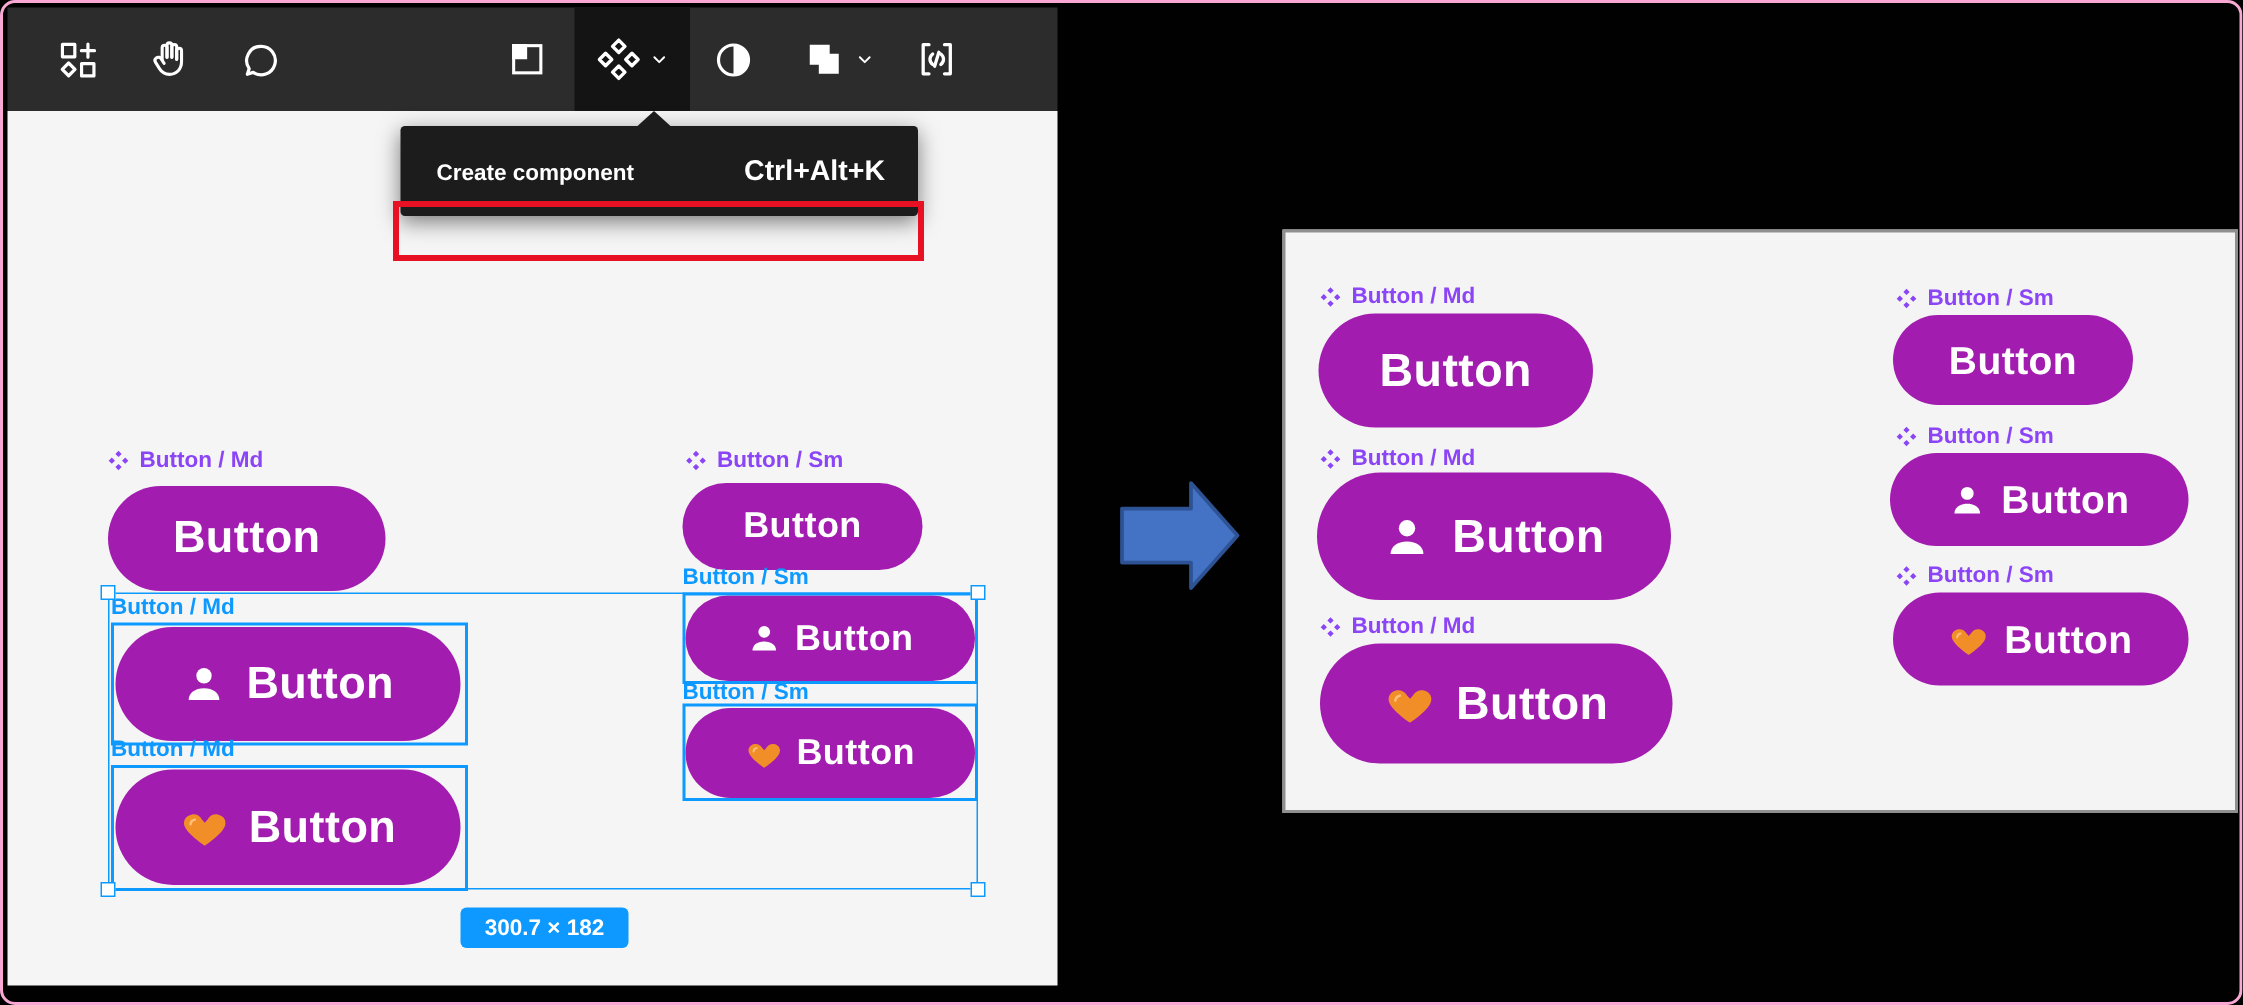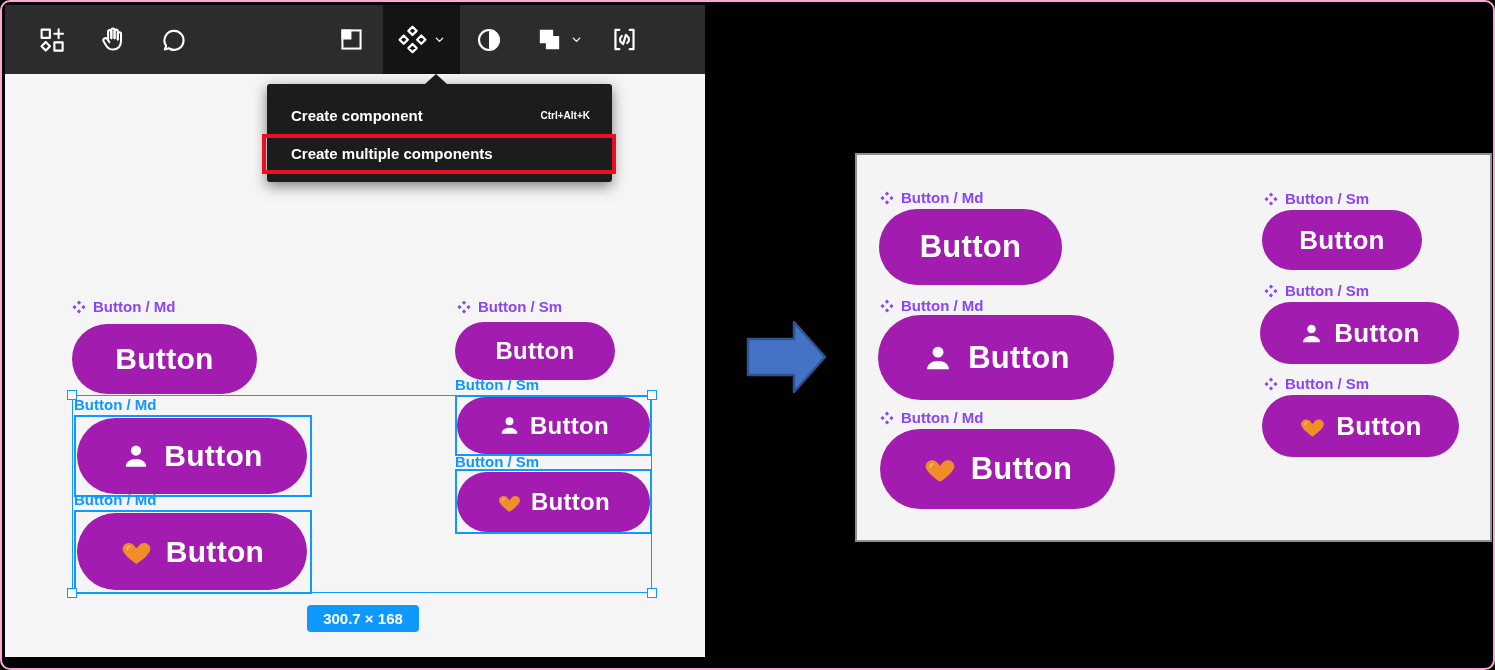--- a/index.html
+++ b/index.html
@@ -14,21 +14,21 @@
   .tbtn svg{display:block;}
   .figma-canvas{position:absolute;left:3px;top:72px;width:700px;height:583px;background:#f5f5f5;}
 
   
   .menu-caret{position:absolute;left:423px;top:72px;width:0;height:0;
     border-left:11px solid transparent;border-right:11px solid transparent;border-bottom:10px solid #1c1c1c;z-index:30;}
   .menu{position:absolute;left:265px;top:82px;width:345px;background:#1c1c1c;border-radius:3px;
     padding:12px 0 10px 0;z-index:29;box-shadow:0 4px 14px rgba(0,0,0,.5);}
   .menu-item{height:38px;display:flex;align-items:center;justify-content:space-between;
     padding:0 22px 0 24px;color:#fff;font-size:15px;font-weight:600;cursor:pointer;white-space:nowrap;}
-  .menu-shortcut{color:#fff;font-size:10px;font-weight:600;}
+  .menu-shortcut{color:#fff;font-size:19px;font-weight:600;}
   .red-frame{position:absolute;left:-5px;top:50px;width:354px;height:40px;border:4px solid #e81123;z-index:31;pointer-events:none;}
 
   
   .pill{position:absolute;background:#a21caf;border-radius:999px;color:#fff;display:flex;
     align-items:center;justify-content:center;font-weight:700;letter-spacing:.3px;cursor:pointer;}
   .pill.md{font-size:30px;gap:13px;}
   .pill.sm{font-size:24px;gap:9px;}
   .pill.rmd{font-size:31px;gap:14px;}
   .pill.rsm{font-size:26px;gap:10px;}
   .comp-label{position:absolute;display:flex;align-items:center;gap:7px;font-size:15px;font-weight:600;
@@ -139,23 +139,20 @@
   </div>
 
   <div class="figma-canvas"></div>
 
   <div class="menu-caret"></div>
   <div class="menu">
     <div class="menu-item">
       <span>Create component</span>
       <span class="menu-shortcut">Ctrl+Alt+K</span>
     </div>
-    <div class="menu-item">
-      <span>Create multiple components</span>
-    </div>
     <div class="red-frame"></div>
   </div>
 
   <div class="comp-label" style="left:70px;top:296px;">
     <svg width="14" height="14" viewBox="0 0 16 16" fill="#8b45f6">
       <path d="M8 .6 10.4 3 8 5.4 5.6 3zM8 10.6 10.4 13 8 15.4 5.6 13zM2.9 5.7 5.3 8.1 2.9 10.5.5 8.1zM13.1 5.7 15.5 8.1 13.1 10.5 10.7 8.1z"></path>
     </svg>
     <span>Button / Md</span>
   </div>
   <div class="pill md" style="left:70px;top:322px;width:185px;height:70px;">
@@ -211,21 +208,21 @@
   <div class="frame-label" style="left:453px;top:451px;">Button / Sm</div>
   <div class="sel-box" style="left:453px;top:467px;width:197px;height:65px;"></div>
   <div class="pill sm" style="left:455px;top:470px;width:193px;height:60px;">
     <svg width="25" height="25" viewBox="0 0 24 24">
       <path d="M12 21s-7.2-4.7-9.4-8.7C.9 9.4 2.6 6.3 5.8 5.8c2-.3 3.9.7 4.8 2.4L12 9.8l1.4-1.6c.9-1.7 2.8-2.7 4.8-2.4 3.2.5 4.9 3.6 3.2 6.5C19.2 16.3 12 21 12 21z" fill="#f18e27"></path>
       <path d="M7.2 8.3c-1.2.2-2 1.2-2.1 2.3" fill="none" stroke="#ffc07a" stroke-width="1.2" stroke-linecap="round"></path>
     </svg>
     <span>Button</span>
   </div>
 
-  <div class="size-badge" style="left:305px;top:603px;width:112px;height:27px;">300.7 × 168</div>
+  <div class="size-badge" style="left:305px;top:603px;width:112px;height:27px;">300.7 × 182</div>
 
   <div class="big-arrow">
     <svg width="82" height="88" viewBox="0 0 82 88">
       <polygon points="2,26 48,26 48,9 79,44 48,79 48,62 2,62" fill="#4472c4" stroke="#2e5395" stroke-width="2.5" stroke-linejoin="round"></polygon>
     </svg>
   </div>
 
   <div class="result-panel"></div>
 
   <div class="comp-label" style="left:878px;top:187px;">

